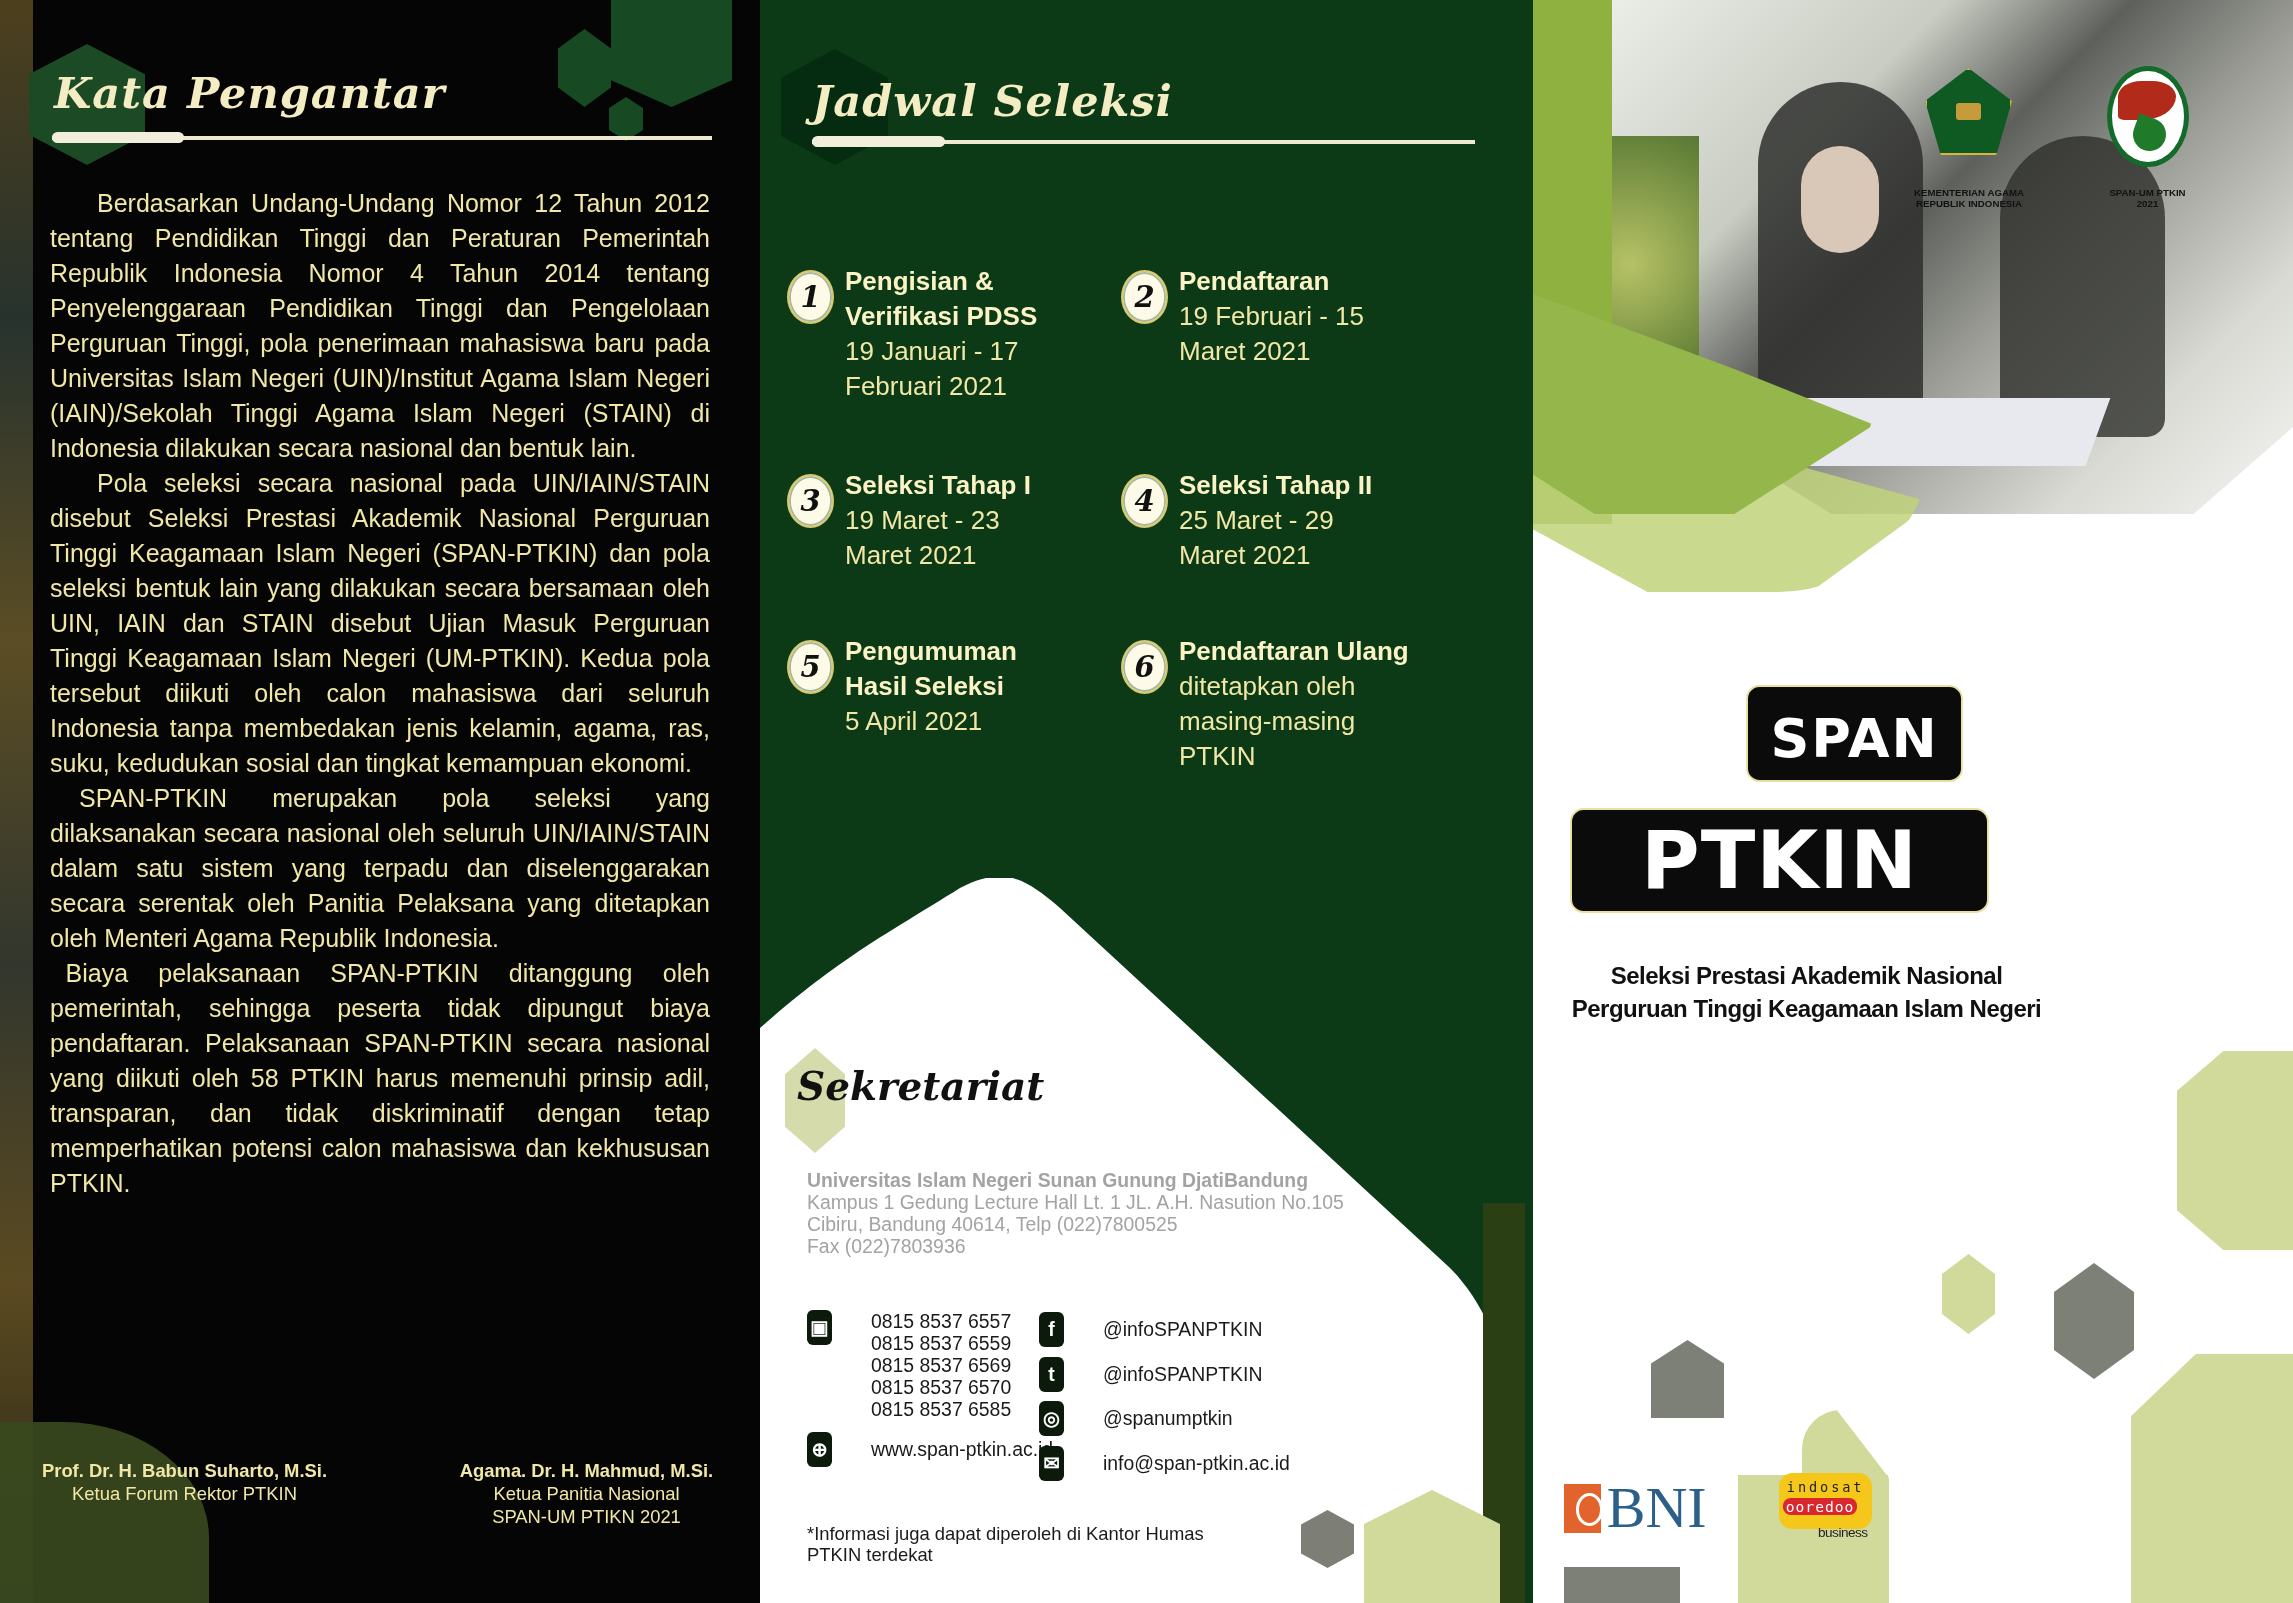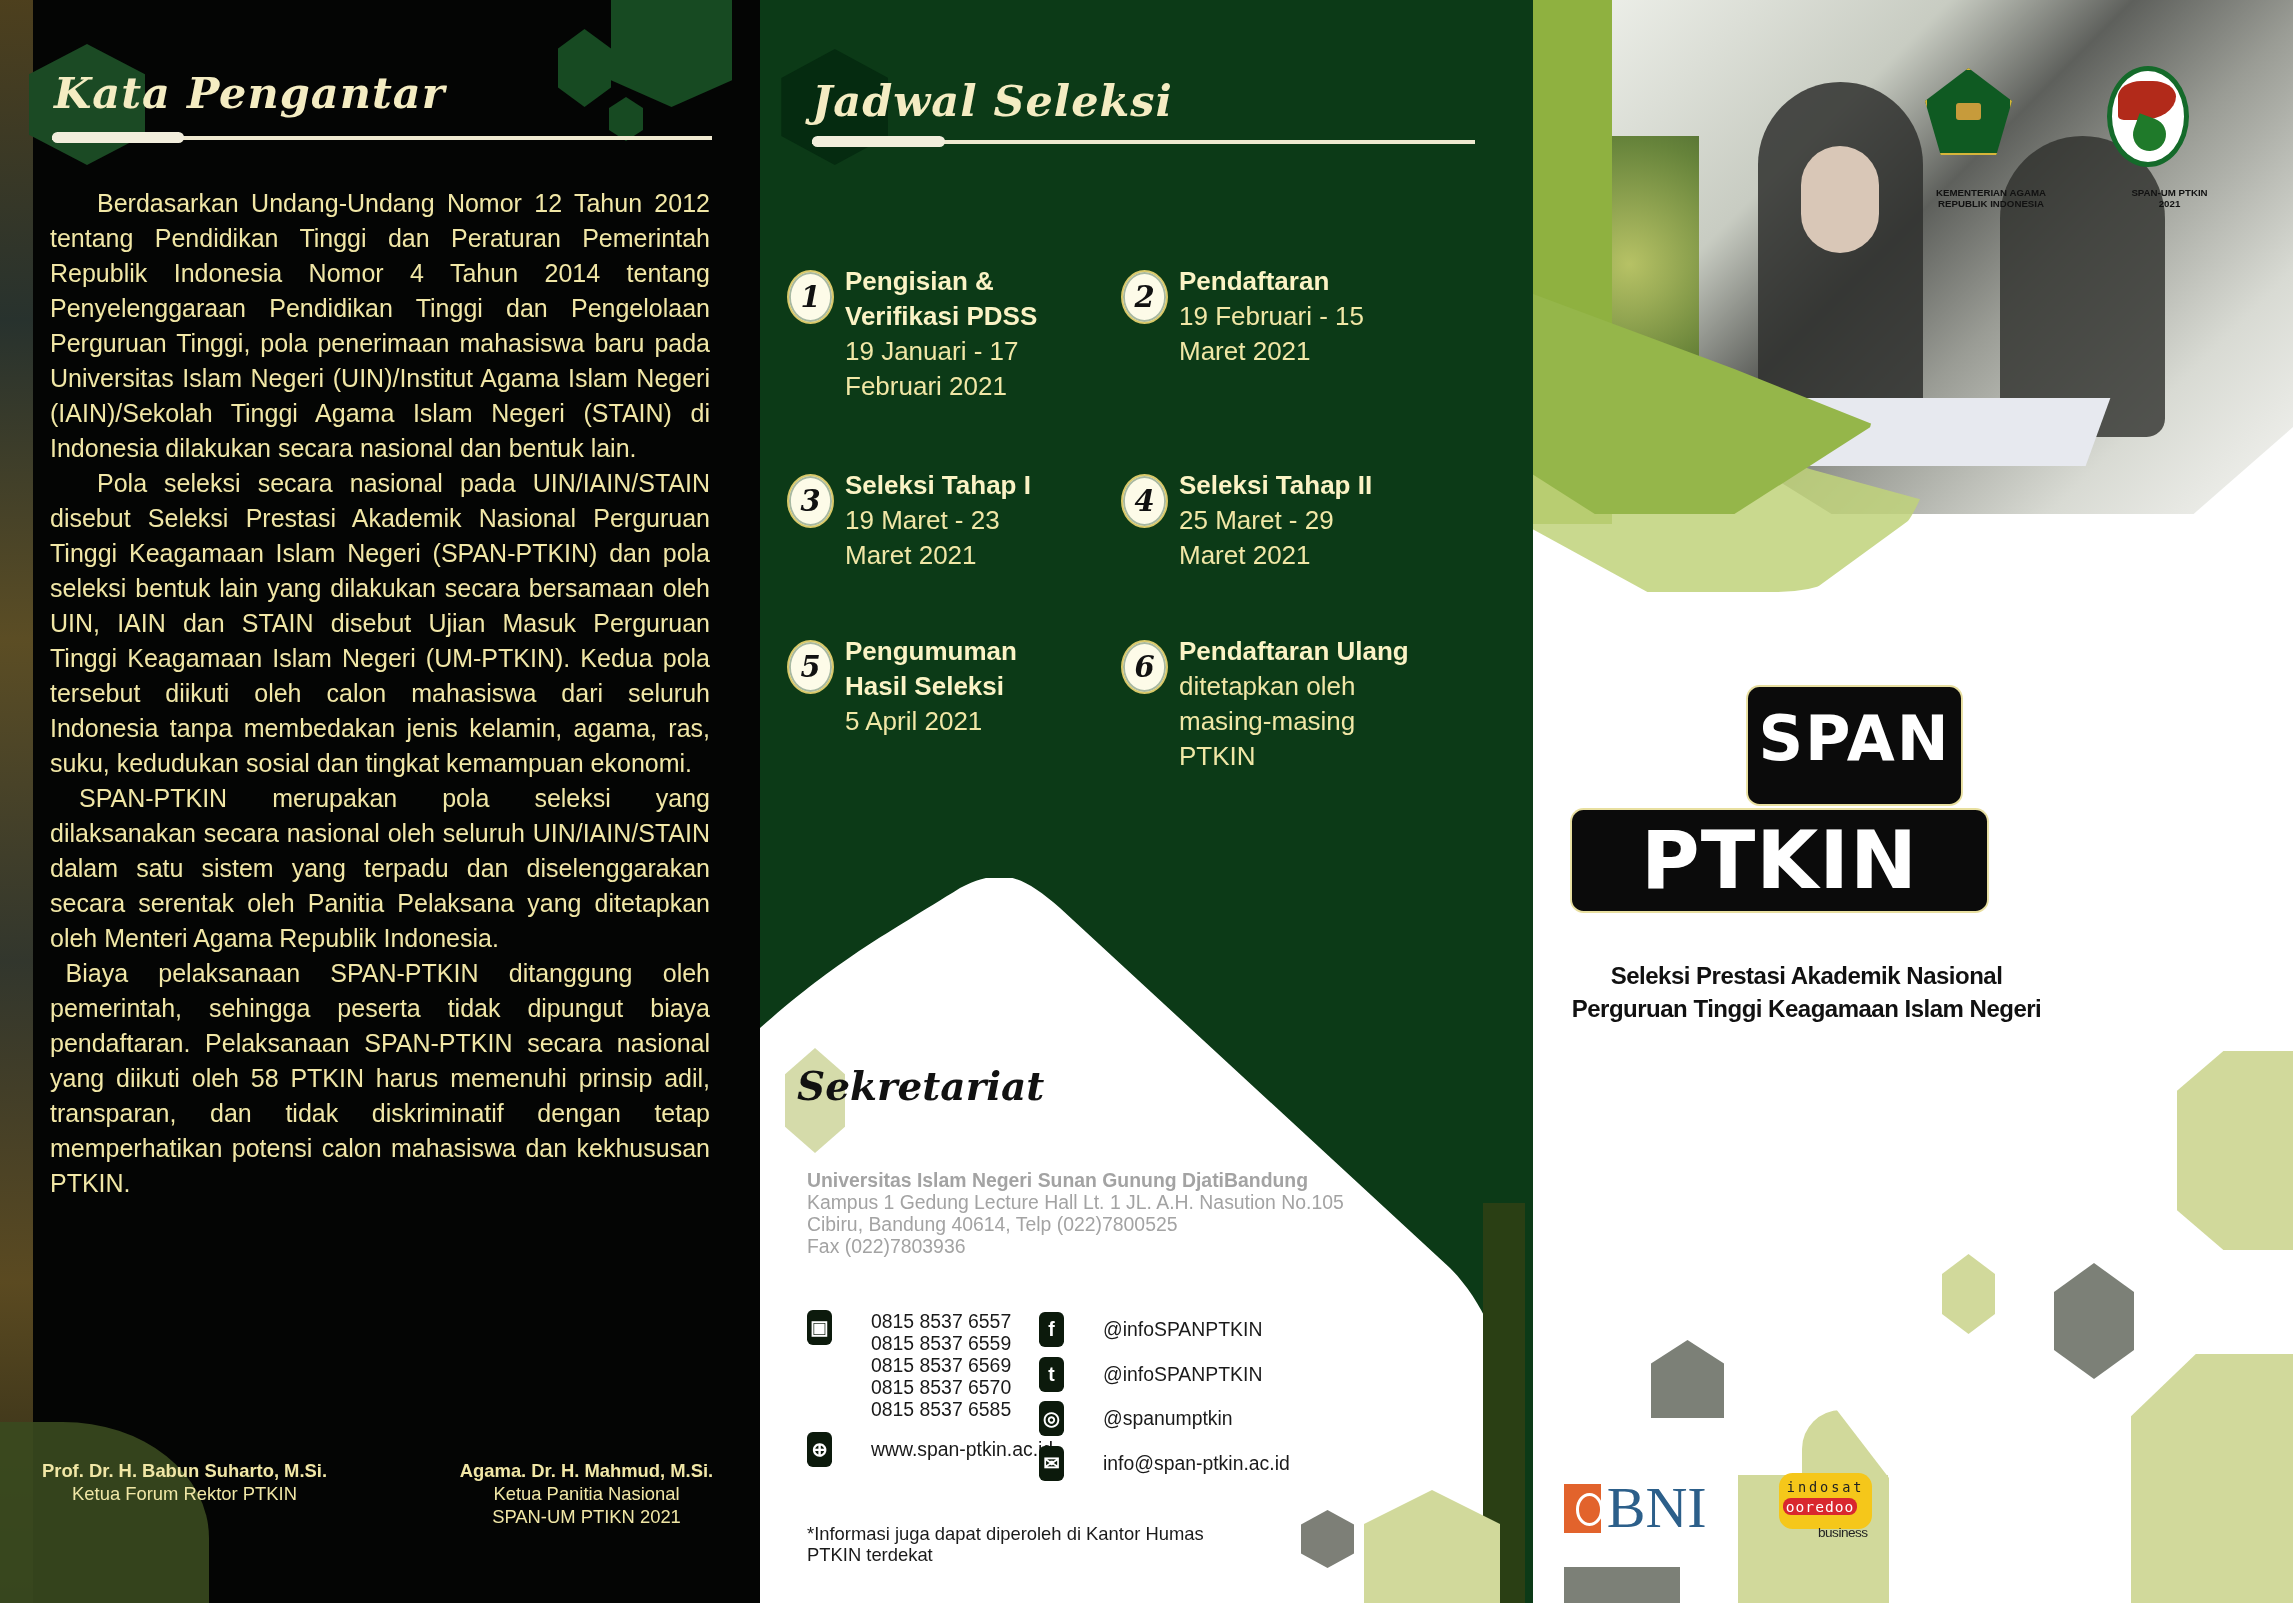--- a/index.html
+++ b/index.html
@@ -71,27 +71,27 @@
   .green-band { position: absolute; left: 0; top: 0; width: 87px; height: 524px; background: #8fb140; }
   .green-curve-1 { position: absolute; left: 0; top: 291px; width: 349px; height: 223px; background: #95b64a;
     clip-path: polygon(0 0, 60% 35%, 100% 60%, 60% 100%, 20% 100%, 0 80%); border-radius: 0 0 116px 0; }
   .green-curve-2 { position: absolute; left: 0; top: 369px; width: 408px; height: 223px; background: #bfd27a; opacity: .85;
     clip-path: polygon(0 0, 70% 45%, 100% 60%, 70% 100%, 30% 100%, 0 70%); border-radius: 0 0 155px 0; z-index: 0; }
   .green-edge { position: absolute; left: 0; top: 0; width: 7.8px; height: 1603px; background: #0c3a17; }
 
   .logo-kemenag { position: absolute; left: 400px; top: 68px; width: 87px; height: 87px; background: #0f5a22; border: 2.9px solid #d7b53a;
     clip-path: polygon(50% 0, 100% 38%, 82% 100%, 18% 100%, 0 38%); display:flex; align-items:center; justify-content:center; }
   .logo-kemenag .book { width: 25px; height: 17.5px; background: #c79b3b; border-radius: 2.9px; }
-  .logo-caption { position: absolute; font-weight: bold; font-size: 9.7px; color: #111; text-align: center; line-height: 10.7px; margin-left: 22px; }
+  .logo-caption { position: absolute; font-weight: bold; font-size: 9.7px; color: #111; text-align: center; line-height: 10.7px; }
   .logo-span { position: absolute; left: 582px; top: 66px; width: 82px; height: 101px; border-radius: 50%; border: 5.8px solid #146a2a; background: #fff; overflow: hidden; }
   .logo-span .red { position: absolute; left: 5.8px; top: 9.7px; width: 58px; height: 39px; background: #b22a1a; border-radius: 40% 40% 60% 10%; }
   .logo-span .leaf { position: absolute; left: 21.3px; top: 47px; width: 33px; height: 33px; border-radius: 0 50% 50% 50%; background: #1f7a2a; transform: rotate(20deg); }
 
   .title-block { position: absolute; background: #0b0b0b; color: #fff; font-family: "DejaVu Sans", sans-serif; font-weight: bold; text-align: center; border-radius: 11.6px; box-shadow: 0 0 0 1.9px #e8dfa0; }
-  .title-span { left: 223px; top: 687px; width: 213px; height: 117px; font-size: 62px; line-height: 103px; letter-spacing: 1.9px; }
+  .title-span { left: 223px; top: 687px; width: 213px; height: 93px; font-size: 54px; line-height: 103px; letter-spacing: 1.9px; }
   .title-ptkin { left: 47px; top: 810px; width: 415px; height: 101px; font-size: 80px; line-height: 101px; letter-spacing: 1px; }
   .subtitle { position: absolute; left: 39px; top: 959px; width: 485px; text-align: center; color: #111; font-weight: bold; font-size: 24px; line-height: 33px; letter-spacing: -0.5px; }
 
   .r-hex { position: absolute; clip-path: polygon(50% 0,100% 25%,100% 75%,50% 100%,0 75%,0 25%); }
   .r-hex1 { left: 652px; top: 1051px; width: 116px; height: 199px; background: #d1d99b; clip-path: polygon(40% 0,100% 0,100% 100%,40% 100%,0 80%,0 20%); }
   .r-hex2 { left: 417px; top: 1254px; width: 53px; height: 80px; background: #d1d99b; }
   .r-hex3 { left: 529px; top: 1263px; width: 80px; height: 116px; background: #7c8077; }
   .r-hex4 { left: 126px; top: 1340px; width: 73px; height: 78px; background: #7c8077; clip-path: polygon(50% 0,100% 30%,100% 100%,0 100%,0 30%); }
   .r-shape5 { position: absolute; left: 277px; top: 1410px; width: 87px; height: 194px; background: #d1d99b; border-radius: 39px 19.4px 0 0; clip-path: polygon(0 0, 40% 0, 100% 35%, 100% 100%, 0 100%, 0 0); }
   .r-shape5b { position: absolute; left: 213px; top: 1475px; width: 150px; height: 128px; background: #d1d99b; }

